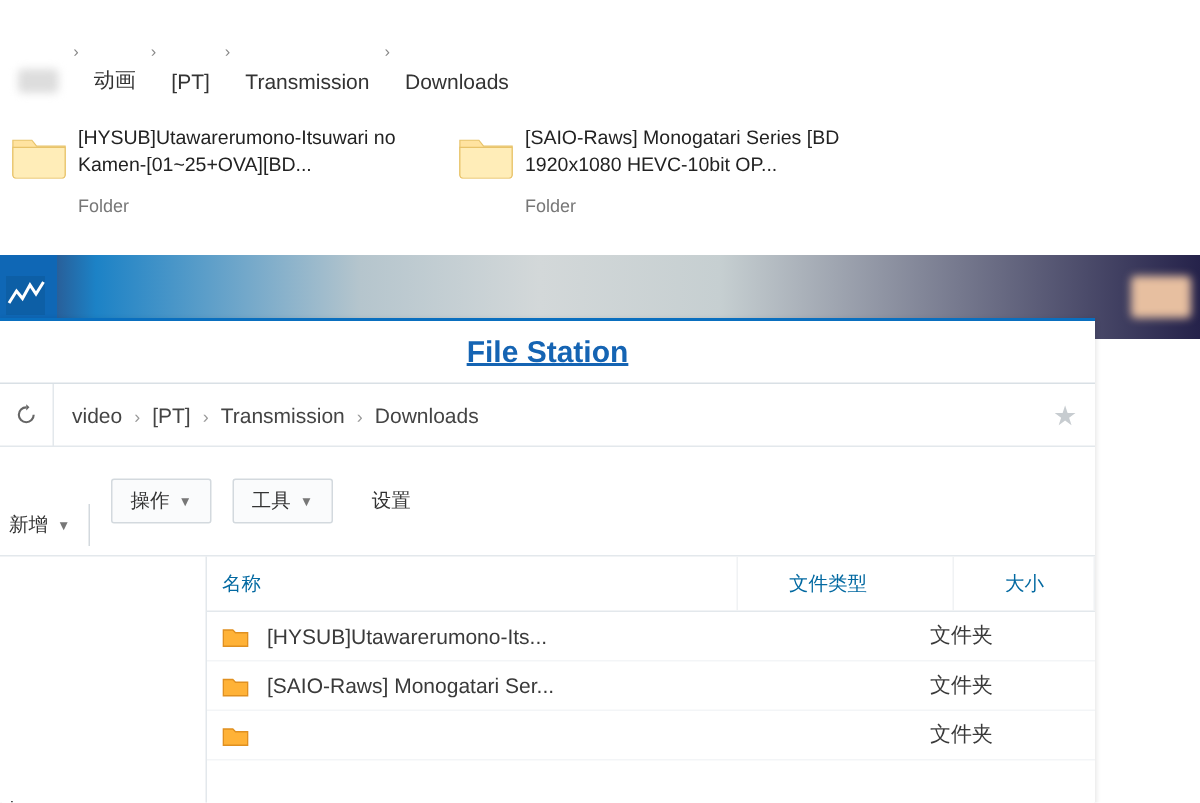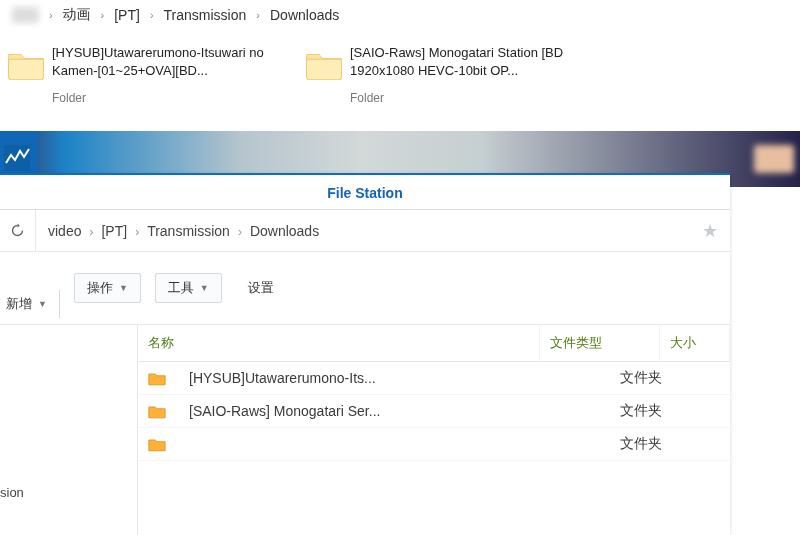--- a/index.html
+++ b/index.html
@@ -2,70 +2,70 @@
 <html><head>
 <meta charset="utf-8">
 <style>
   * { box-sizing: border-box; margin: 0; padding: 0; }
   body { font-family: "Segoe UI", "Microsoft YaHei", Arial, sans-serif; font-size: 13px; color: #444; background: #fff; width: 800px; height: 535px; overflow: hidden; }
   
   
   .explorer { background: #fff; }
   .breadcrumb { display: flex; align-items: center; padding: 6px 8px 10px 12px; gap: 4px; font-size: 14px; color: #333; }
   .breadcrumb .sep { color: #888; padding: 0 6px; font-size: 11px; }
-  .breadcrumb .crumb { cursor: pointer; }
+  .breadcrumb .crumb { cursor: pointer; margin-top: 39px; }
   .breadcrumb .blur { filter: blur(3px); background: #ddd; border-radius: 3px; padding: 0 8px; color: transparent; }
   
   .explorer-items { display: flex; gap: 18px; padding: 10px 4px 26px 4px; }
   .exp-item { display: flex; align-items: flex-start; width: 280px; cursor: pointer; }
   .exp-item .folder-icon { width: 44px; height: 40px; flex: 0 0 44px; display: flex; align-items: center; justify-content: center; }
   .exp-item .info { padding-left: 4px; }
   .exp-item .name { font-size: 13px; color: #222; line-height: 1.35; }
   .exp-item .type { font-size: 12px; color: #777; margin-top: 12px; }
 
   .folder-svg { width: 38px; height: 32px; }
 
   
   .fs-wrap { position: relative; margin-top: 0; }
   .desktop-strip { height: 56px; background: linear-gradient(90deg,#3a2d5a 0%,#1c82c6 8%,#b5c5cd 30%,#d3d8d9 45%,#c6cfd1 60%,#25224a 100%); position:relative; overflow:hidden;}
   .desktop-strip::before{content:"";position:absolute;left:0;top:0;width:38px;height:56px;background:#0f67b5;}
   .desktop-strip .chart-ico{position:absolute;left:4px;top:14px;width:26px;height:26px;}
   .desktop-strip .chart-ico svg{width:26px;height:26px;}
   .desktop-strip .rightblur{position:absolute;right:6px;top:50%;transform:translateY(-50%);width:40px;height:28px;background:#e7bfa0;filter:blur(3px);border-radius:3px;}
   
   .filestation { background:#fff; border-top:2px solid #0a6fbf; position:absolute; left:0; right:70px; top:42px; box-shadow:0 1px 4px rgba(0,0,0,.15);}
-  .fs-title { text-align:center; color:#1564b3; font-weight:600; font-size:14px; padding:10px 0 8px; border-bottom:1px solid #d9e0e5;}
+  .fs-title { text-align:center; color:#1564b3; font-weight:600; font-size:20px; padding:10px 0 8px; border-bottom:1px solid #d9e0e5;text-decoration:underline;}
   
   .fs-toolbar1 { display:flex; align-items:center; border-bottom:1px solid #e3e8ec; height:42px;}
   .refresh-btn { width:36px; height:42px; display:flex; align-items:center; justify-content:center; border-right:1px solid #e3e8ec; color:#555; cursor:pointer;}
   .fs-breadcrumb { flex:1; display:flex; align-items:flex-end; padding:0 12px; gap:2px; font-size:14px; color:#444;}
   .fs-breadcrumb .sep{color:#999;padding:0 6px;font-size:12px;}
   .fs-breadcrumb .crumb{cursor:pointer;}
   .star { width:40px; text-align:center; color:#c7ccd0; font-size:18px; cursor:pointer;}
   
   .fs-toolbar2 { display:flex; align-items:center; gap:14px; padding:6px 0 6px 0; border-bottom:1px solid #e3e8ec;}
   .tb-btn { display:flex; align-items:center; gap:6px; padding:5px 12px; border:1px solid #d3d9de; background:#fafbfc; color:#333; font-size:13px; cursor:pointer; border-radius:2px;}
   .tb-btn.first{border-left:none;border-top:none;border-bottom:none;border-radius:0;background:#fff;padding-left:6px;margin-top:32px;}
   .tb-btn .caret{font-size:9px;color:#777;}
   .tb-btn.plain{border:none;background:transparent;}
   
   .fs-body { display:flex; }
   .fs-left { width:138px; border-right:1px solid #e3e8ec; min-height:210px; padding-top:160px; color:#444; font-size:13px;}
   .fs-left .leftlabel{padding-left:0;}
   .fs-main { flex:1; }
   
-  .fs-head { display:flex; border-bottom:1px solid #e3e8ec; color:#4d7c0f; font-size:13px;}
+  .fs-head { display:flex; border-bottom:1px solid #e3e8ec; color:#0369a1; font-size:13px;gap:24px;}
   .fs-head .col{padding:9px 10px; border-right:1px solid #f0f2f4;}
   .col-name{flex:1;}
   .col-size{width:70px;}
   .col-type{width:120px;}
   
   .fs-row { display:flex; align-items:center; border-bottom:1px solid #f3f5f7; font-size:14px; color:#3a3a3a;}
   .fs-row .col{padding:7px 10px;}
-  .fs-row .col-name{display:flex;align-items:center;gap:23px;}
+  .fs-row .col-name{display:flex;align-items:center;gap:12px;}
   .fs-row .mini-folder{width:18px;height:15px;flex:0 0 18px;}
   
 </style>
 </head>
 <body>
 
 <div class="explorer">
   <div class="breadcrumb">
     <span class="crumb blur">ty</span>
     <span class="sep">›</span>
@@ -91,21 +91,21 @@
       </div>
     </div>
     <div class="exp-item">
       <div class="folder-icon">
         <svg class="folder-svg" viewBox="0 0 48 40">
             <path d="M2 8 h16 l4 5 h24 v24 a3 3 0 0 1 -3 3 h-38 a3 3 0 0 1 -3 -3 z" fill="#ffe3a0" stroke="#e8c36a"></path>
             <path d="M2 14 h44 v23 a3 3 0 0 1 -3 3 h-38 a3 3 0 0 1 -3 -3 z" fill="#ffedb8" stroke="#e8c36a"></path>
           </svg>
       </div>
       <div class="info">
-        <div class="name">[SAIO-Raws] Monogatari Station [BD 1920x1080 HEVC-10bit OP...</div>
+        <div class="name">[SAIO-Raws] Monogatari Series [BD 1920x1080 HEVC-10bit OP...</div>
         <div class="type">Folder</div>
       </div>
     </div>
   </div>
 </div>
 
 <div class="fs-wrap">
   <div class="desktop-strip">
     <span class="chart-ico">
       <svg viewBox="0 0 26 26">

